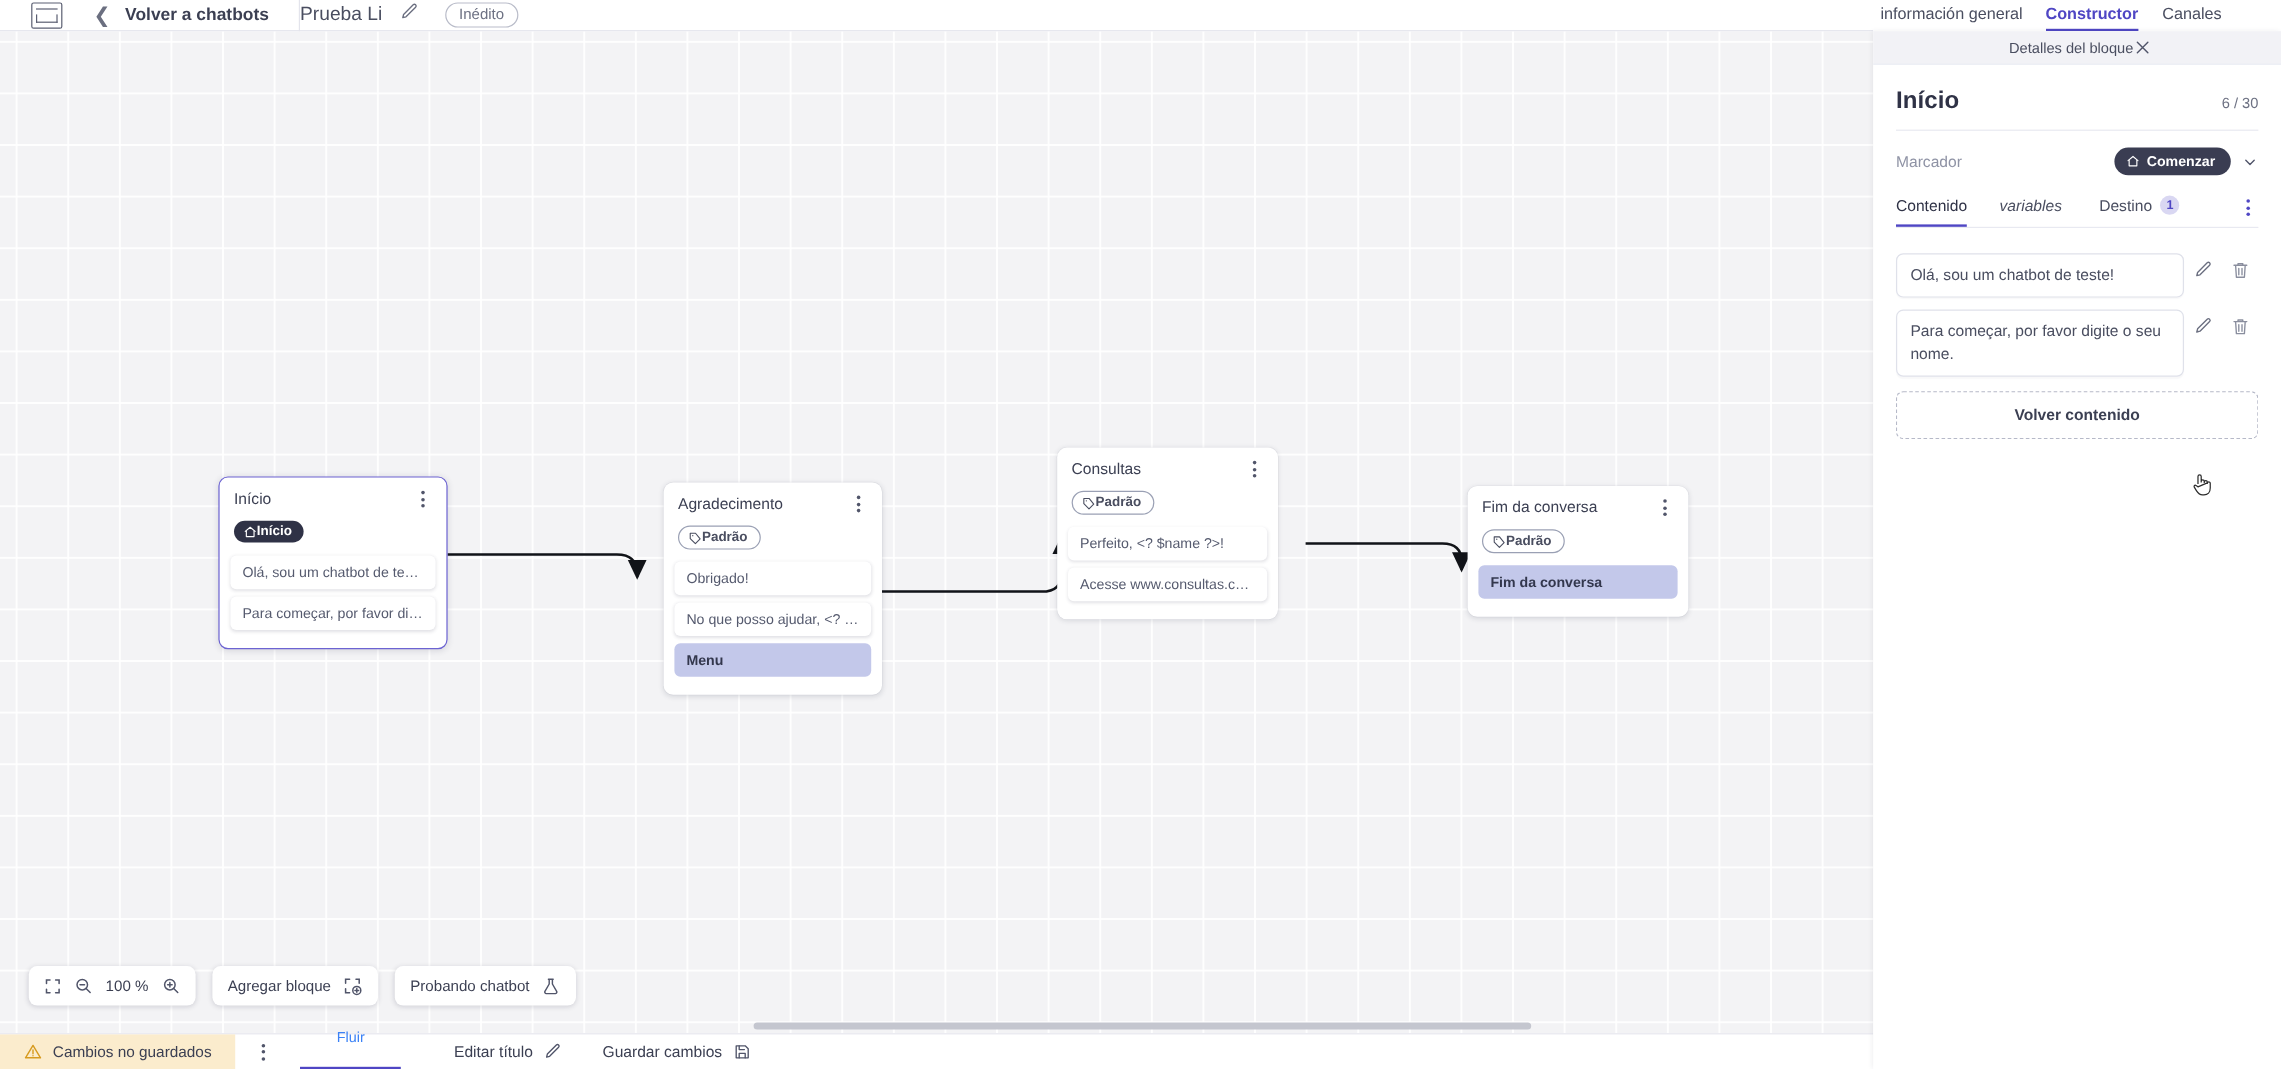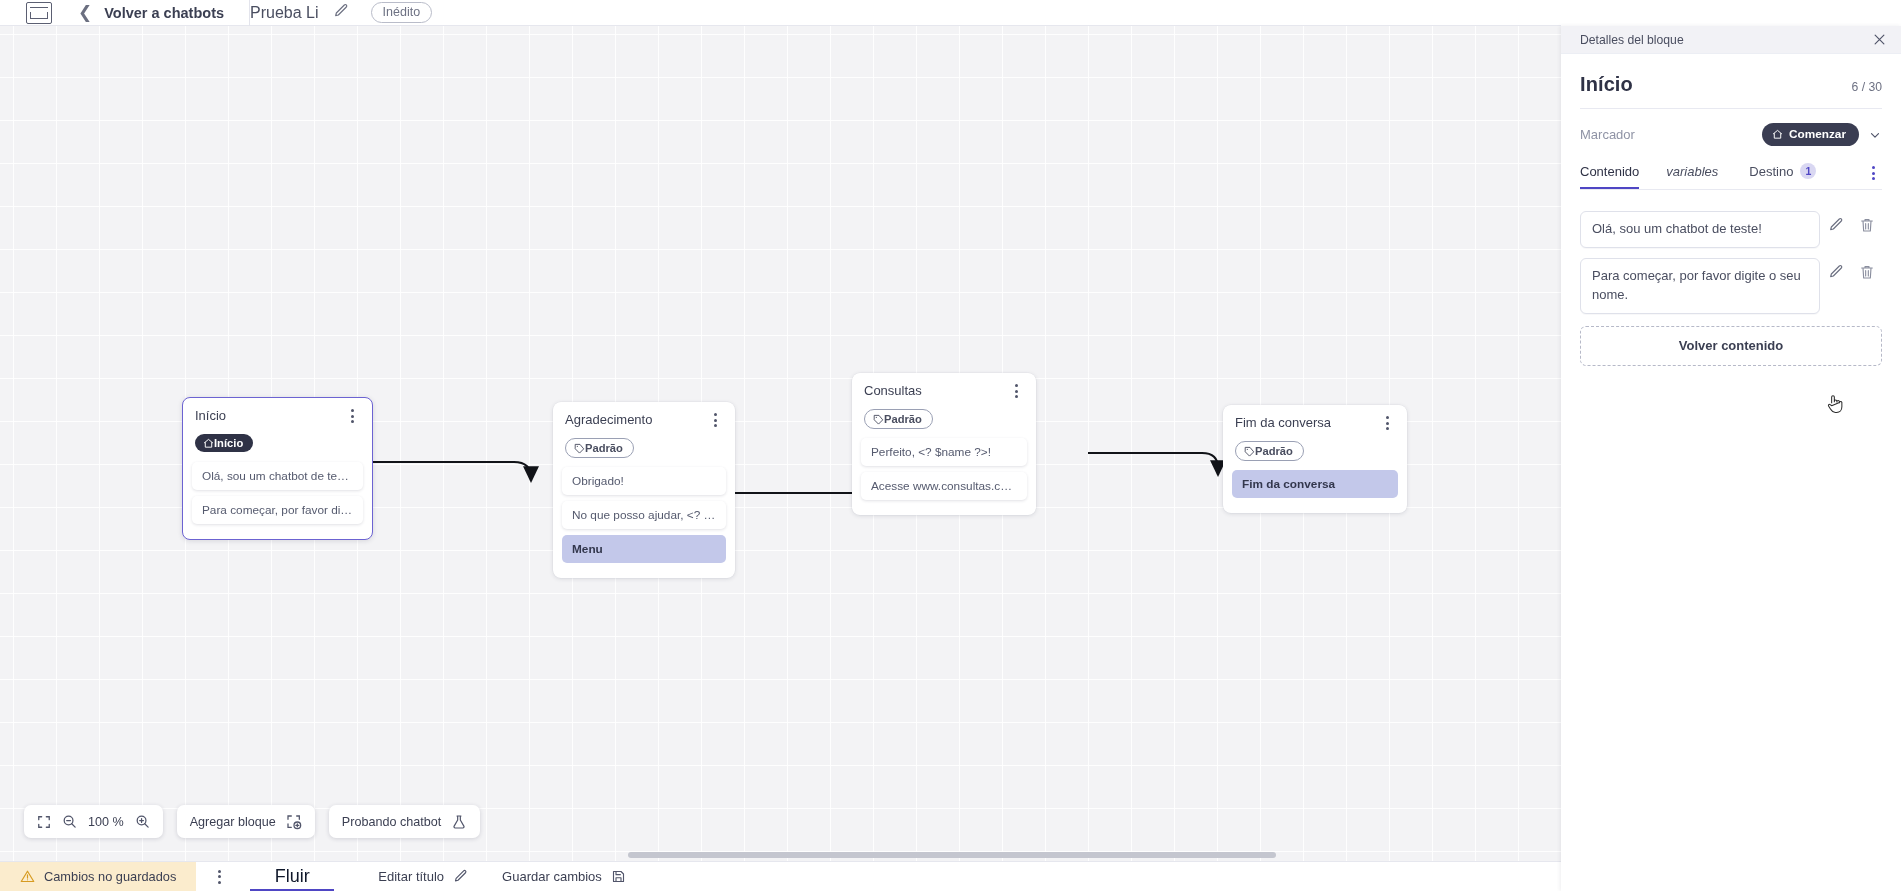--- a/index.html
+++ b/index.html
@@ -183,22 +183,22 @@
     z-index: 25;
   }
   .unsaved {
     display: flex; align-items: center; gap: 9px;
     background: #fbeccd; padding: 0 20px 0 20px;
     font-size: 12.8px; color: #3b3f52; white-space: nowrap;
   }
   .bb-kebab { display:flex; align-items:center; padding: 0 16px; }
   .bb-tab {
     display: flex; align-items: flex-end; justify-content: center;
-    font-size: 18px; color: #0f172a; cursor: pointer;
-    padding: 0 0 2px 0; margin-left: 6px; min-width: 84px;
+    font-size: 12px; color: #3b82f6; cursor: pointer;
+    padding: 0 0 18px 0; margin-left: 6px; min-width: 84px;
     border-bottom: 2.5px solid transparent;
   }
   .bb-tab.active { border-bottom-color: #4f46c4; }
   .bb-item {
     display: flex; align-items: center; gap: 9px;
     font-size: 13px; color: #3b3f52; cursor: pointer;
     margin-left: 34px; white-space: nowrap;
   }
   .bb-item.first { margin-left: 44px; }
 
@@ -206,21 +206,21 @@
   .panel {
     position: absolute; top: 26px; right: 0;
     width: 340px; height: 865px;
     background: #ffffff;
     box-shadow: -1px 0 4px rgba(40,44,70,.08);
     z-index: 40;
     display: flex; flex-direction: column;
   }
   .panel-head {
     height: 28px; background: #f2f2f6;
-    display: flex; align-items: center; justify-content: space-between;
+    display: flex; align-items: center; justify-content: center;
     padding: 0 14px 0 19px;
     font-size: 12.2px; color: #4a4e60;
     border-bottom: 1px solid #eceef4;
   }
   .close-x { cursor: pointer; display:flex; }
   .panel-body { padding: 0 19px; }
   .panel-title-row {
     display: flex; align-items: baseline; justify-content: space-between;
     padding: 19px 0 12px 0;
     border-bottom: 1px solid #e8e9f1;
@@ -299,20 +299,25 @@
     <div class="vdiv"></div>
     <div class="doc-title">Prueba Li</div>
     <span class="pencil-ico">
       <svg width="16" height="16" viewBox="0 0 24 24" fill="none" stroke="#6b6f80" stroke-width="1.7" stroke-linecap="round" stroke-linejoin="round">
           <path d="M17 3a2.1 2.1 0 0 1 3 3L8 18l-4 1 1-4z"></path>
         </svg>
     </span>
     <div class="badge-pill">Inédito</div>
   </div>
 
+  <div class="rtabs">
+    <div class="rtab t1">información general</div>
+    <div class="rtab t2 active">Constructor</div>
+    <div class="rtab t3">Canales</div>
+  </div>
 
   <div class="canvas">
 
     <svg class="edges" width="1561" height="835">
       <defs>
         <marker id="arw" markerWidth="9" markerHeight="9" refX="7" refY="4.5" orient="auto">
           <path d="M0,0.7 L8,4.5 L0,8.3 Z" fill="#111318"></path>
         </marker>
       </defs>
 
@@ -355,21 +360,21 @@
             <circle cx="7.2" cy="7.4" r="1.2" fill="#4a4e60" stroke="none"></circle>
           </svg>
         <span>Padrão</span>
       </div>
       <div class="node-sep"></div>
       <div class="msg">Obrigado!</div>
       <div class="msg">No que posso ajudar, &lt;? $name ...</div>
       <div class="msg highlight">Menu</div>
     </div>
 
-    <div class="node" style="left:852px; top:347px; width:184px;">
+    <div class="node" style="left:881px; top:347px; width:184px;">
       <div class="node-head">
         <div class="node-title">Consultas</div>
         <div class="kebab">
             <i></i>
           </div>
       </div>
       <div class="tag default">
         <svg width="11" height="11" viewBox="0 0 24 24" fill="none" stroke="#4a4e60" stroke-width="2" stroke-linecap="round" stroke-linejoin="round">
             <path d="M20.6 13.4 12 22 2.6 12.6V3h9.6z"></path>
             <circle cx="7.2" cy="7.4" r="1.2" fill="#4a4e60" stroke="none"></circle>

